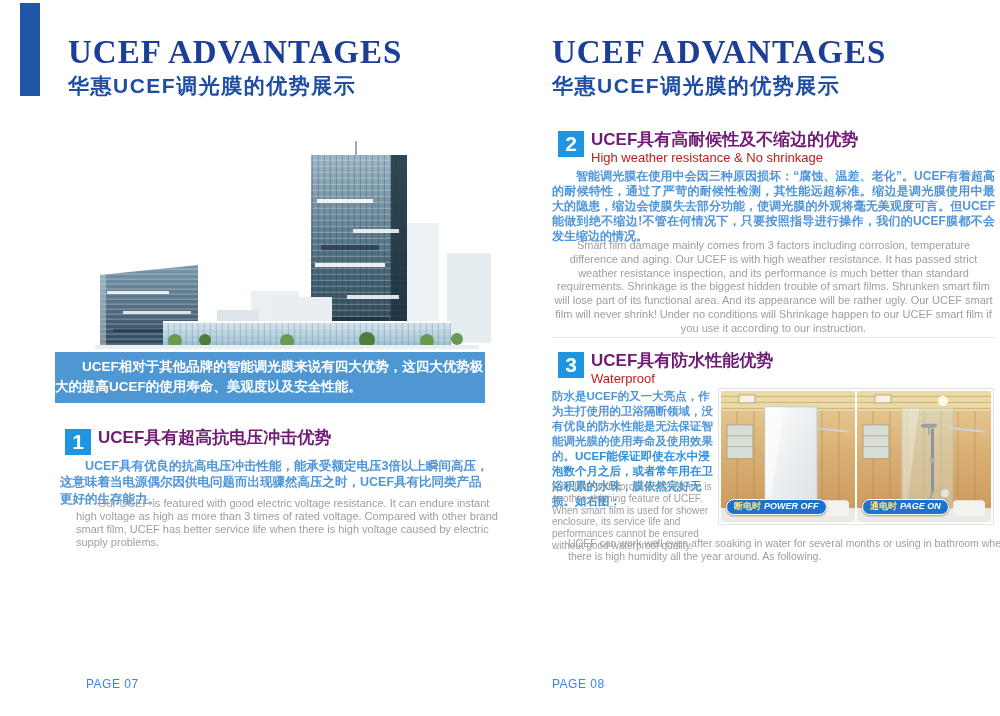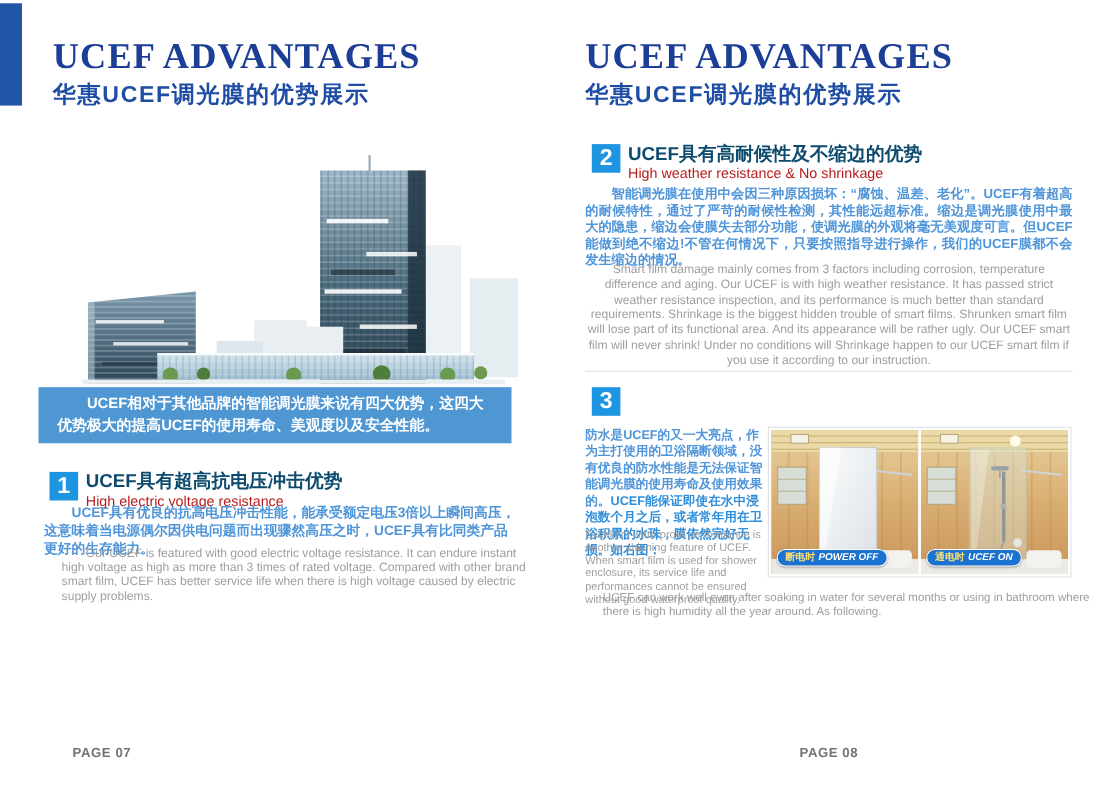--- a/index.html
+++ b/index.html
@@ -2,47 +2,47 @@
 <html><head>
 <meta charset="utf-8">
 <style>
   html,body{margin:0;padding:0;}
   body{
     width:1000px;height:716px;position:relative;background:#ffffff;overflow:hidden;
     font-family:"Liberation Sans","DejaVu Sans",sans-serif;
     -webkit-font-smoothing:antialiased;
   }
   
-  .abs{position:absolute;}
+  .abs{position:absolute;margin-left:20px;}
   .page-title{
     font-family:"Liberation Serif","DejaVu Serif",serif;
     font-weight:bold;font-size:33px;line-height:1.02;color:#1c3e96;letter-spacing:1px;
   }
   .page-subtitle{
     font-size:21px;font-weight:bold;color:#1e4da4;letter-spacing:1.5px;margin-top:2px;
   }
   .edge-bar{left:0;top:3px;width:20px;height:93px;background:#2155a5;}
   .section-head{display:flex;align-items:flex-start;}
   .badge{
     flex:0 0 auto;width:26px;height:26px;background:#1e95e0;color:#fff;
     font-size:21px;font-weight:bold;text-align:center;line-height:26px;margin-right:7px;
   }
-  .head-cn{font-size:17px;font-weight:bold;color:#0c4a6e;line-height:1.1;}
+  .head-cn{font-size:17px;font-weight:bold;color:#701a75;line-height:1.1;}
   .head-en{font-size:13px;color:#b91c1c;line-height:1.15;margin-top:1px;}
   .cn-body{color:#4f95d9;font-weight:bold;}
   .en-body{color:#9e9e9e;}
   .indent{text-indent:2em;}
-  .page-num{font-size:12px;font-weight:bold;color:#737373;letter-spacing:.5px;}
+  .page-num{font-size:12px;font-weight:normal;color:#3b82f6;letter-spacing:.5px;}
   .divider{height:1px;background:#e3e3e3;}
   
   .l-title{left:48px;top:36px;}
   .building-wrap{left:35px;top:125px;width:440px;height:232px;background:#fff;}
   .banner{
     left:35px;top:352px;width:430px;min-height:34px;background:#4e97d3;color:#fff;
-    font-size:13.5px;font-weight:bold;line-height:1.5;padding:5px 17px;box-sizing:border-box;
+    font-size:13.5px;font-weight:bold;line-height:1.5;padding:5px 0;box-sizing:border-box;
     text-indent:2em;
   }
   .s1-head{left:45px;top:429px;}
   .s1-cn{left:40px;top:458px;width:432px;font-size:12.5px;line-height:1.3;}
   .s1-en{left:56px;top:497px;width:434px;font-size:11px;line-height:1.18;}
   .l-pagenum{left:66px;top:677px;}
   
   .r-title{left:532px;top:36px;}
   .s2-head{left:538px;top:131px;}
   .s2-cn{left:532px;top:169px;width:443px;font-size:12px;line-height:1.25;text-align:justify;}
@@ -59,21 +59,21 @@
     display:flex;gap:2px;
   }
   .photo-half{position:relative;flex:1 1 50%;height:100%;overflow:hidden;}
   .photo-half svg{display:block;width:100%;height:100%;}
   .photo-label{
     position:absolute;left:5px;bottom:7px;background:#1b72cf;border:1px solid #fff;
     border-radius:10px;padding:1px 7px 2px;font-size:9px;font-weight:bold;font-style:italic;
     color:#fff;white-space:nowrap;box-shadow:0 1px 2px rgba(0,0,0,.35);line-height:1.2;
   }
   .photo-label .lbl-cn{color:#ffe377;margin-right:3px;font-style:normal;}
-  .r-pagenum{left:532px;top:677px;width:443px;text-align:center;}
+  .r-pagenum{left:532px;top:677px;width:443px;text-align:left;}
 </style>
 </head>
 <body>
 
 <div class="abs edge-bar"></div>
 
 <div class="abs l-title">
   <div class="page-title">UCEF ADVANTAGES</div>
   <div class="page-subtitle">华惠UCEF调光膜的优势展示</div>
 </div>
@@ -144,21 +144,20 @@
     <rect x="40" y="220" width="384" height="4" fill="#e8eef2"></rect>
   </svg>
 </div>
 
 <div class="abs banner">UCEF相对于其他品牌的智能调光膜来说有四大优势，这四大优势极大的提高UCEF的使用寿命、美观度以及安全性能。</div>
 
 <div class="abs section-head s1-head">
   <div class="badge">1</div>
   <div>
     <div class="head-cn">UCEF具有超高抗电压冲击优势</div>
-    <div class="head-en">High electric voltage resistance</div>
   </div>
 </div>
 <div class="abs cn-body indent s1-cn">UCEF具有优良的抗高电压冲击性能，能承受额定电压3倍以上瞬间高压，这意味着当电源偶尔因供电问题而出现骤然高压之时，UCEF具有比同类产品更好的生存能力。</div>
 <div class="abs en-body indent s1-en">Our UCEF is featured with good electric voltage resistance. It can endure instant high voltage as high as more than 3 times of rated voltage. Compared with other brand smart film, UCEF has better service life when there is high voltage caused by electric supply problems.</div>
 
 <div class="abs page-num l-pagenum">PAGE 07</div>
 
 <div class="abs r-title">
   <div class="page-title">UCEF ADVANTAGES</div>
   <div class="page-subtitle">华惠UCEF调光膜的优势展示</div>
@@ -171,20 +170,24 @@
     <div class="head-en">High weather resistance &amp; No shrinkage</div>
   </div>
 </div>
 <div class="abs cn-body indent s2-cn">智能调光膜在使用中会因三种原因损坏：“腐蚀、温差、老化”。UCEF有着超高的耐候特性，通过了严苛的耐候性检测，其性能远超标准。缩边是调光膜使用中最大的隐患，缩边会使膜失去部分功能，使调光膜的外观将毫无美观度可言。但UCEF能做到绝不缩边!不管在何情况下，只要按照指导进行操作，我们的UCEF膜都不会发生缩边的情况。</div>
 <div class="abs en-body s2-en">Smart film damage mainly comes from 3 factors including corrosion, temperature difference and aging. Our UCEF is with high weather resistance. It has passed strict weather resistance inspection, and its performance is much better than standard requirements. Shrinkage is the biggest hidden trouble of smart films. Shrunken smart film will lose part of its functional area. And its appearance will be rather ugly. Our UCEF smart film will never shrink! Under no conditions will Shrinkage happen to our UCEF smart film if you use it according to our  instruction.</div>
 
 <div class="abs divider r-divider"></div>
 
 <div class="abs section-head s3-head">
   <div class="badge">3</div>
+  <div>
+    <div class="head-cn">UCEF具有防水性能优势</div>
+    <div class="head-en">Waterproof</div>
+  </div>
 </div>
 
 <div class="abs cn-body s3-cn"><span class="indent" style="display:inline">防水是UCEF的又一大亮点，作为主打使用的卫浴隔断领域，没有优良的防水性能是无法保证智能调光膜的使用寿命及使用效果的。</span><span class="cn-strong">UCEF能保证即使在水中浸泡数个月之后，或者常年用在卫浴积累的水珠，膜依然完好无损。如右图：</span></div>
 
 <div class="abs en-body s3-en">Excellent waterproof performance is another shinning feature of UCEF. When smart film is used for shower enclosure, its service life and performances cannot be ensured without good waterproof quality.</div>
 <div class="abs en-body s3-en-full">UCEF can work well even after soaking in water for several months or using in bathroom where there is high humidity all the year around. As following.</div>
 
 <div class="abs shower-frame">
   <div class="photo-half">
     <svg viewBox="0 0 134 132" preserveAspectRatio="none">
@@ -240,17 +243,17 @@
       <rect x="96" y="110" width="32" height="16" rx="4" fill="#f4f2ee"></rect>
       <circle cx="88" cy="103" r="4" fill="#e8e6e2"></circle>
       <rect x="44" y="16" width="52" height="102" fill="#d7e8de" opacity="0.4" stroke="#b9c8bf" stroke-width="1"></rect>
       <rect x="74" y="38" width="3" height="64" fill="#8e9599"></rect>
       <rect x="64" y="33" width="16" height="4" rx="2" fill="#9aa1a5"></rect>
       <line x1="72" y1="37" x2="72" y2="44" stroke="#9aa1a5" stroke-width="1.5"></line>
       <circle cx="75" cy="70" r="2.5" fill="#aab0b4"></circle>
       <path d="M76 102 q-6 8 2 14" stroke="#9aa1a5" stroke-width="1.5" fill="none"></path>
       <polygon points="46,18 62,18 50,116 46,116" fill="#ffffff" opacity="0.3"></polygon>
     </svg>
-    <div class="photo-label"><span class="lbl-cn">通电时</span><span>UCEF ON</span></div>
+    <div class="photo-label"><span class="lbl-cn">通电时</span><span>PAGE ON</span></div>
   </div>
 </div>
 
 <div class="abs page-num r-pagenum">PAGE 08</div>
 
 </body></html>

